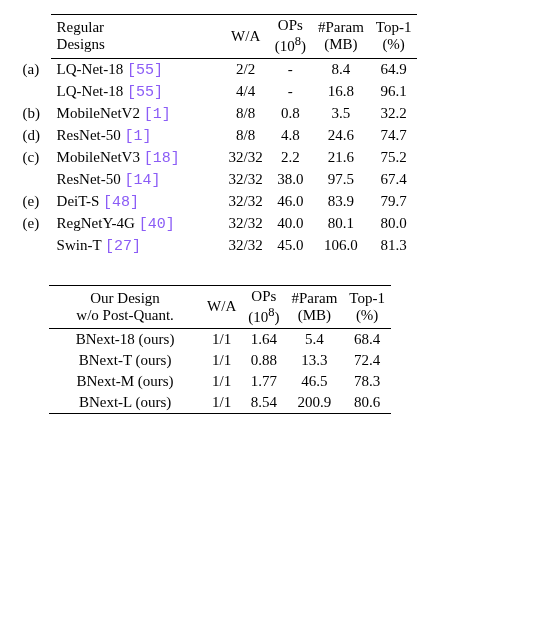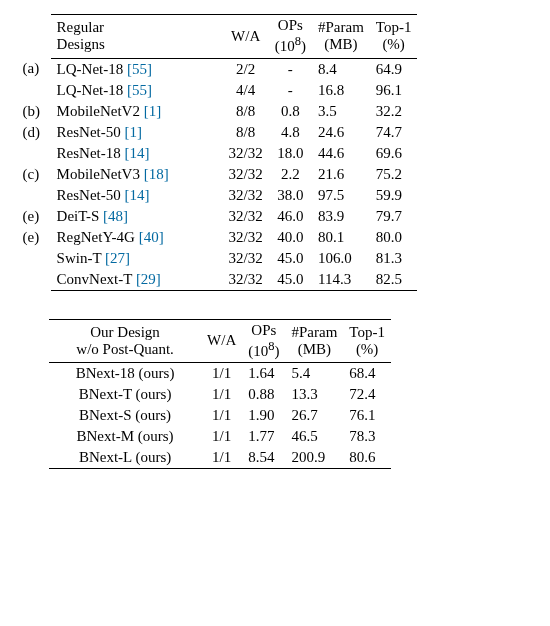--- a/index.html
+++ b/index.html
@@ -22,23 +22,23 @@
     margin: 0 auto 28px auto;
   }
   th, td {
     padding: 2px 6px;
     font-weight: normal;
     white-space: nowrap;
   }
   .rule-top    { border-top: 1.2px solid #000; }
   .rule-bottom { border-bottom: 1.2px solid #000; }
   .rule-mid    { border-bottom: 0.6px solid #000; }
-  .cite { color: #0369a1; }
+  .cite { color: #8b5cf6; font-family: Liberation Mono, monospace; }
   .c  { text-align: center; }
-  .r  { text-align: left; }
+  .r  { text-align: center; }
   .l  { text-align: left; }
   .tag-col { width: 26px; text-align: left; padding-left: 0; padding-right: 2px;}
   .design-col { min-width: 160px; }
   .hdr-line { display: block; line-height: 1.15; }
   .second-table { margin-top: 2px; }
   .second-table .design-col { min-width: 140px; text-align: center;}
 </style>
 </head>
 <body>
 <div class="page">
@@ -95,42 +95,34 @@
         </tr>
         <tr>
           <td class="tag-col">(d)</td>
           <td class="l design-col"><span>ResNet-50 </span><span class="cite">[1]</span></td>
           <td class="c">8/8</td>
           <td class="c">4.8</td>
           <td class="r">24.6</td>
           <td class="r">74.7</td>
         </tr>
         <tr>
-          <td class="tag-col"></td>
-          <td class="l design-col"><span>ResNet-18 </span><span class="cite">[14]</span></td>
-          <td class="c">32/32</td>
-          <td class="c">18.0</td>
-          <td class="r">44.6</td>
-          <td class="r">69.6</td>
-        </tr>
-        <tr>
           <td class="tag-col">(c)</td>
           <td class="l design-col"><span>MobileNetV3 </span><span class="cite">[18]</span></td>
           <td class="c">32/32</td>
           <td class="c">2.2</td>
           <td class="r">21.6</td>
           <td class="r">75.2</td>
         </tr>
         <tr>
           <td class="tag-col"></td>
           <td class="l design-col"><span>ResNet-50 </span><span class="cite">[14]</span></td>
           <td class="c">32/32</td>
           <td class="c">38.0</td>
           <td class="r">97.5</td>
-          <td class="r">59.9</td>
+          <td class="r">67.4</td>
         </tr>
         <tr>
           <td class="tag-col">(e)</td>
           <td class="l design-col"><span>DeiT-S </span><span class="cite">[48]</span></td>
           <td class="c">32/32</td>
           <td class="c">46.0</td>
           <td class="r">83.9</td>
           <td class="r">79.7</td>
         </tr>
         <tr>
@@ -141,28 +133,20 @@
           <td class="r">80.1</td>
           <td class="r">80.0</td>
         </tr>
         <tr>
           <td class="tag-col"></td>
           <td class="l design-col"><span>Swin-T </span><span class="cite">[27]</span></td>
           <td class="c">32/32</td>
           <td class="c">45.0</td>
           <td class="r">106.0</td>
           <td class="r">81.3</td>
-        </tr>
-        <tr>
-          <td class="tag-col"></td>
-          <td class="l design-col rule-bottom"><span>ConvNext-T </span><span class="cite">[29]</span></td>
-          <td class="c rule-bottom">32/32</td>
-          <td class="c rule-bottom">45.0</td>
-          <td class="r rule-bottom">114.3</td>
-          <td class="r rule-bottom">82.5</td>
         </tr>
       </tbody>
 </table>
 
 <table class="second-table">
   <thead>
     <tr>
       <th class="c design-col rule-top rule-mid">
         <span class="hdr-line">Our Design</span>
         <span class="hdr-line">w/o Post-Quant.</span>
@@ -193,27 +177,20 @@
           <td class="r">68.4</td>
         </tr>
         <tr>
           <td class="l design-col">BNext-T (ours)</td>
           <td class="c">1/1</td>
           <td class="r">0.88</td>
           <td class="r">13.3</td>
           <td class="r">72.4</td>
         </tr>
         <tr>
-          <td class="l design-col">BNext-S (ours)</td>
-          <td class="c">1/1</td>
-          <td class="r">1.90</td>
-          <td class="r">26.7</td>
-          <td class="r">76.1</td>
-        </tr>
-        <tr>
           <td class="l design-col">BNext-M (ours)</td>
           <td class="c">1/1</td>
           <td class="r">1.77</td>
           <td class="r">46.5</td>
           <td class="r">78.3</td>
         </tr>
         <tr>
           <td class="l design-col rule-bottom">BNext-L (ours)</td>
           <td class="c rule-bottom">1/1</td>
           <td class="r rule-bottom">8.54</td>

